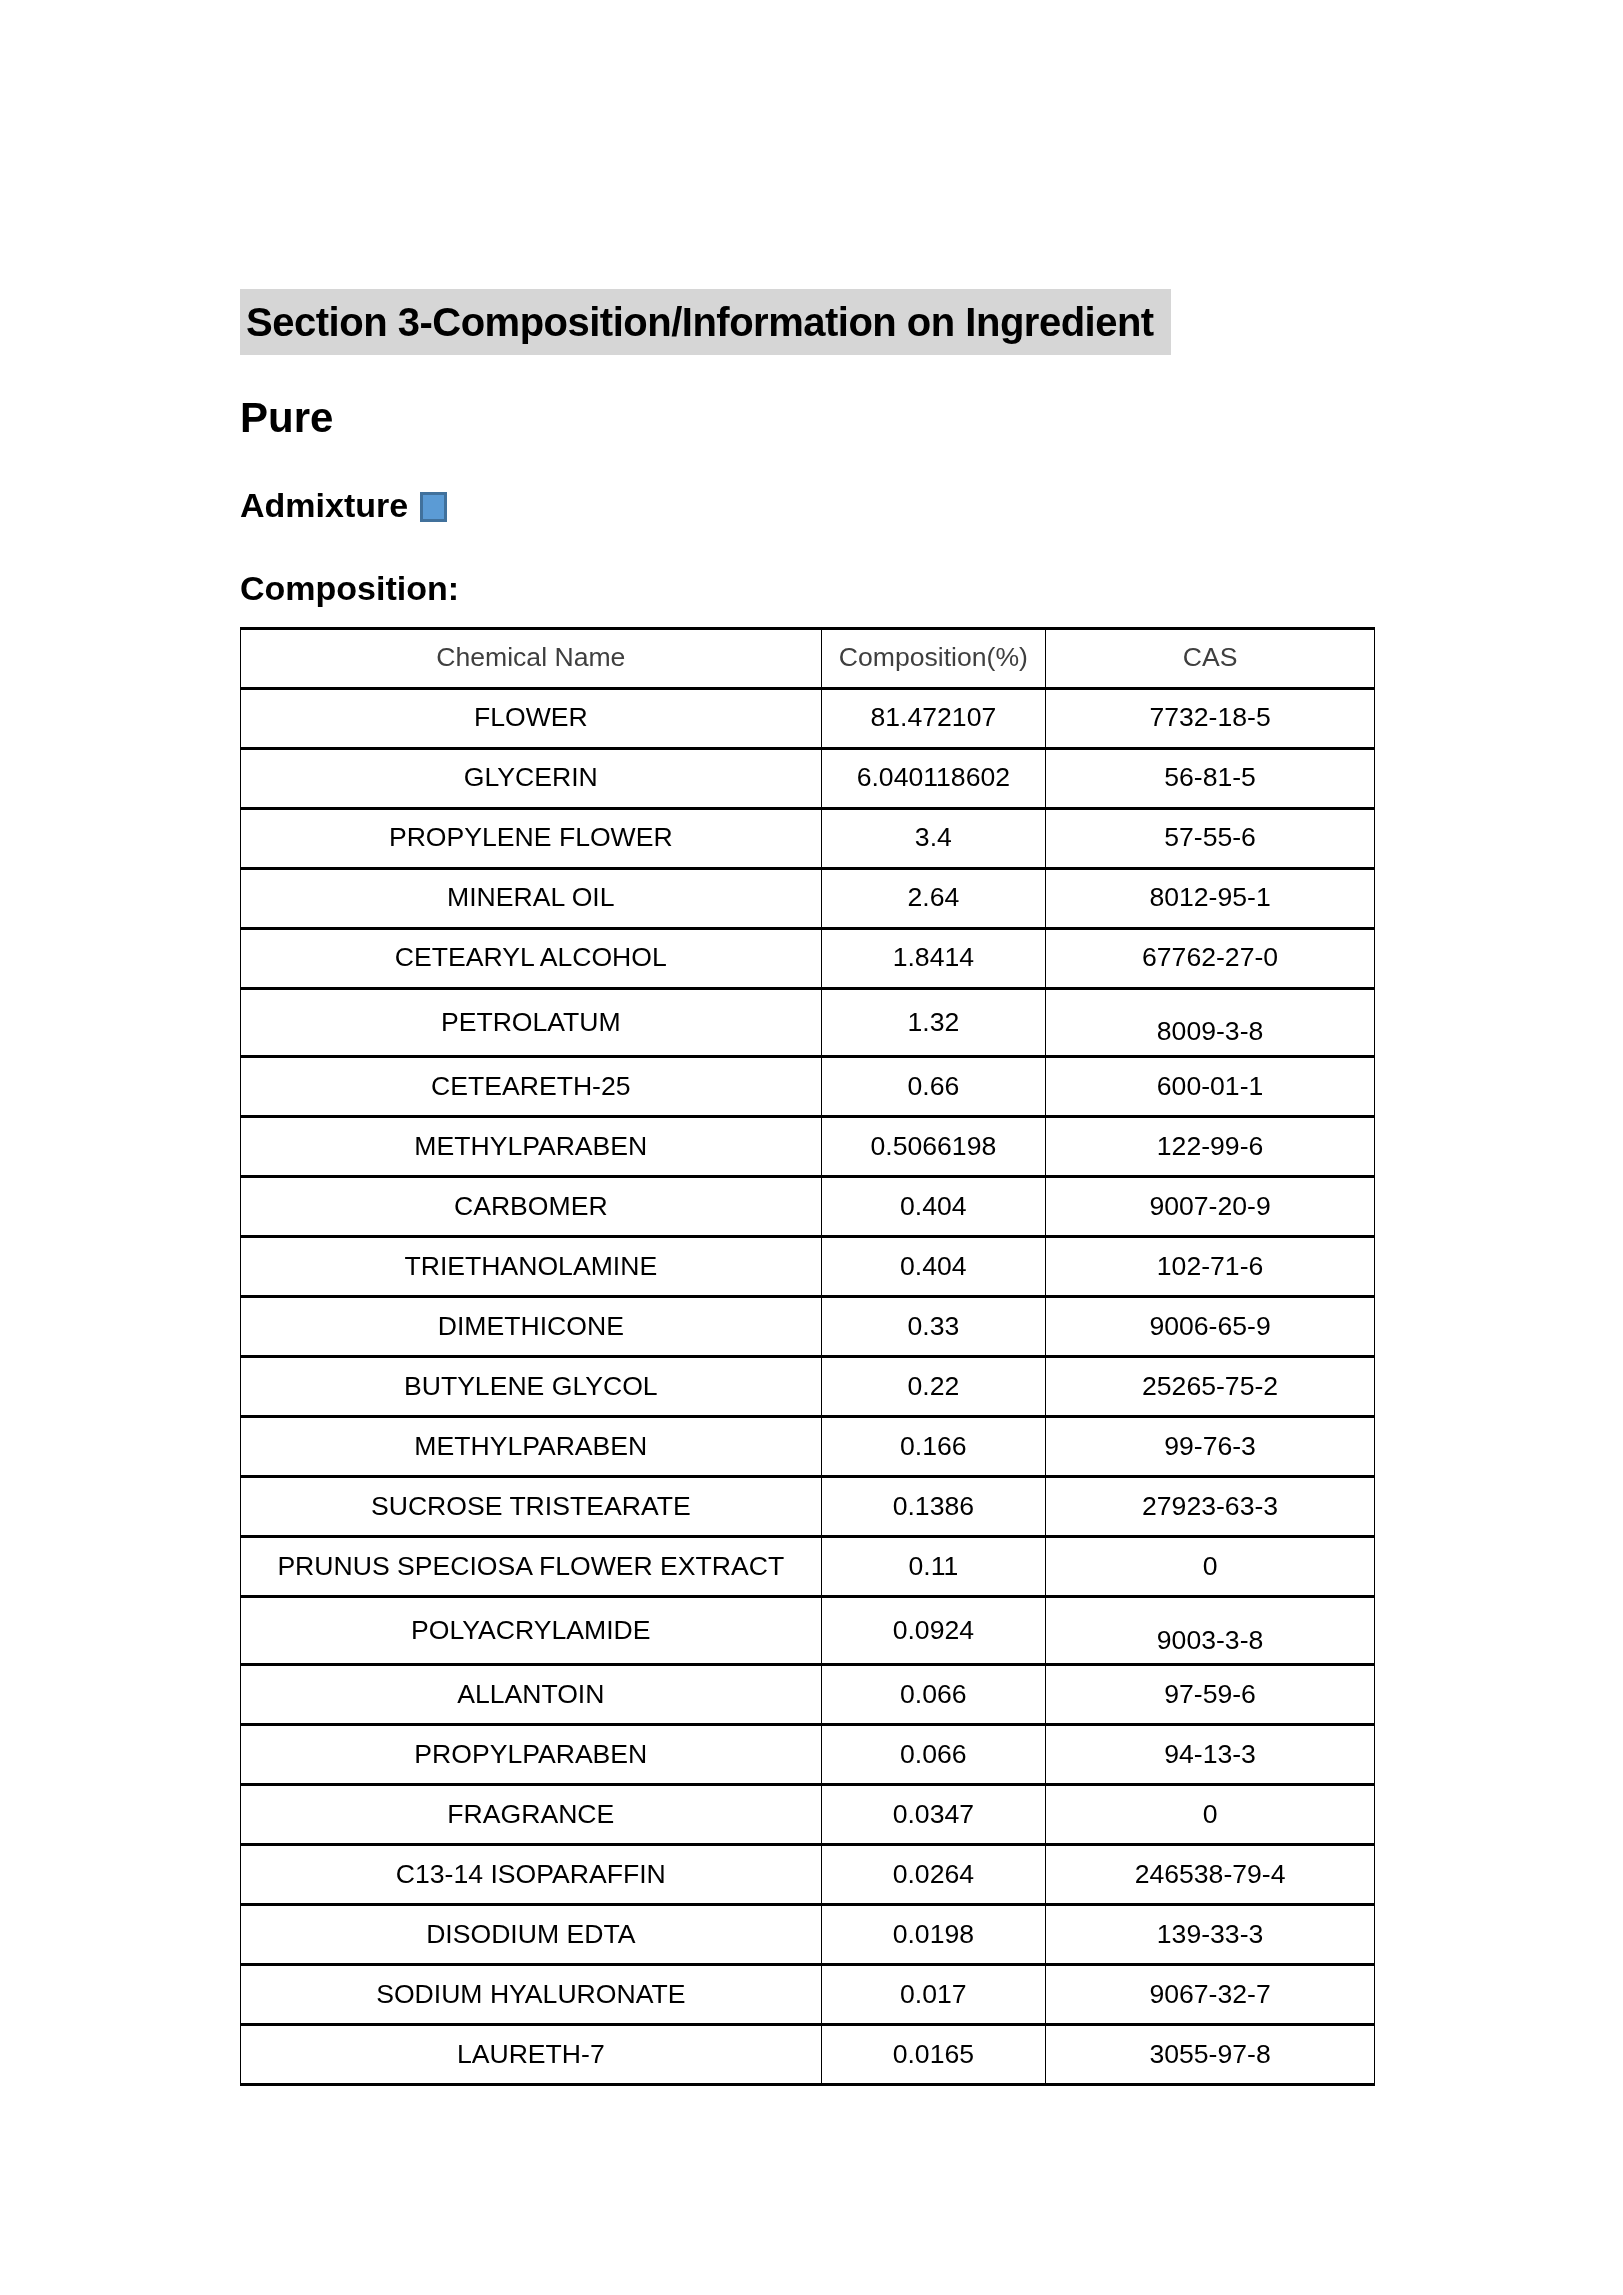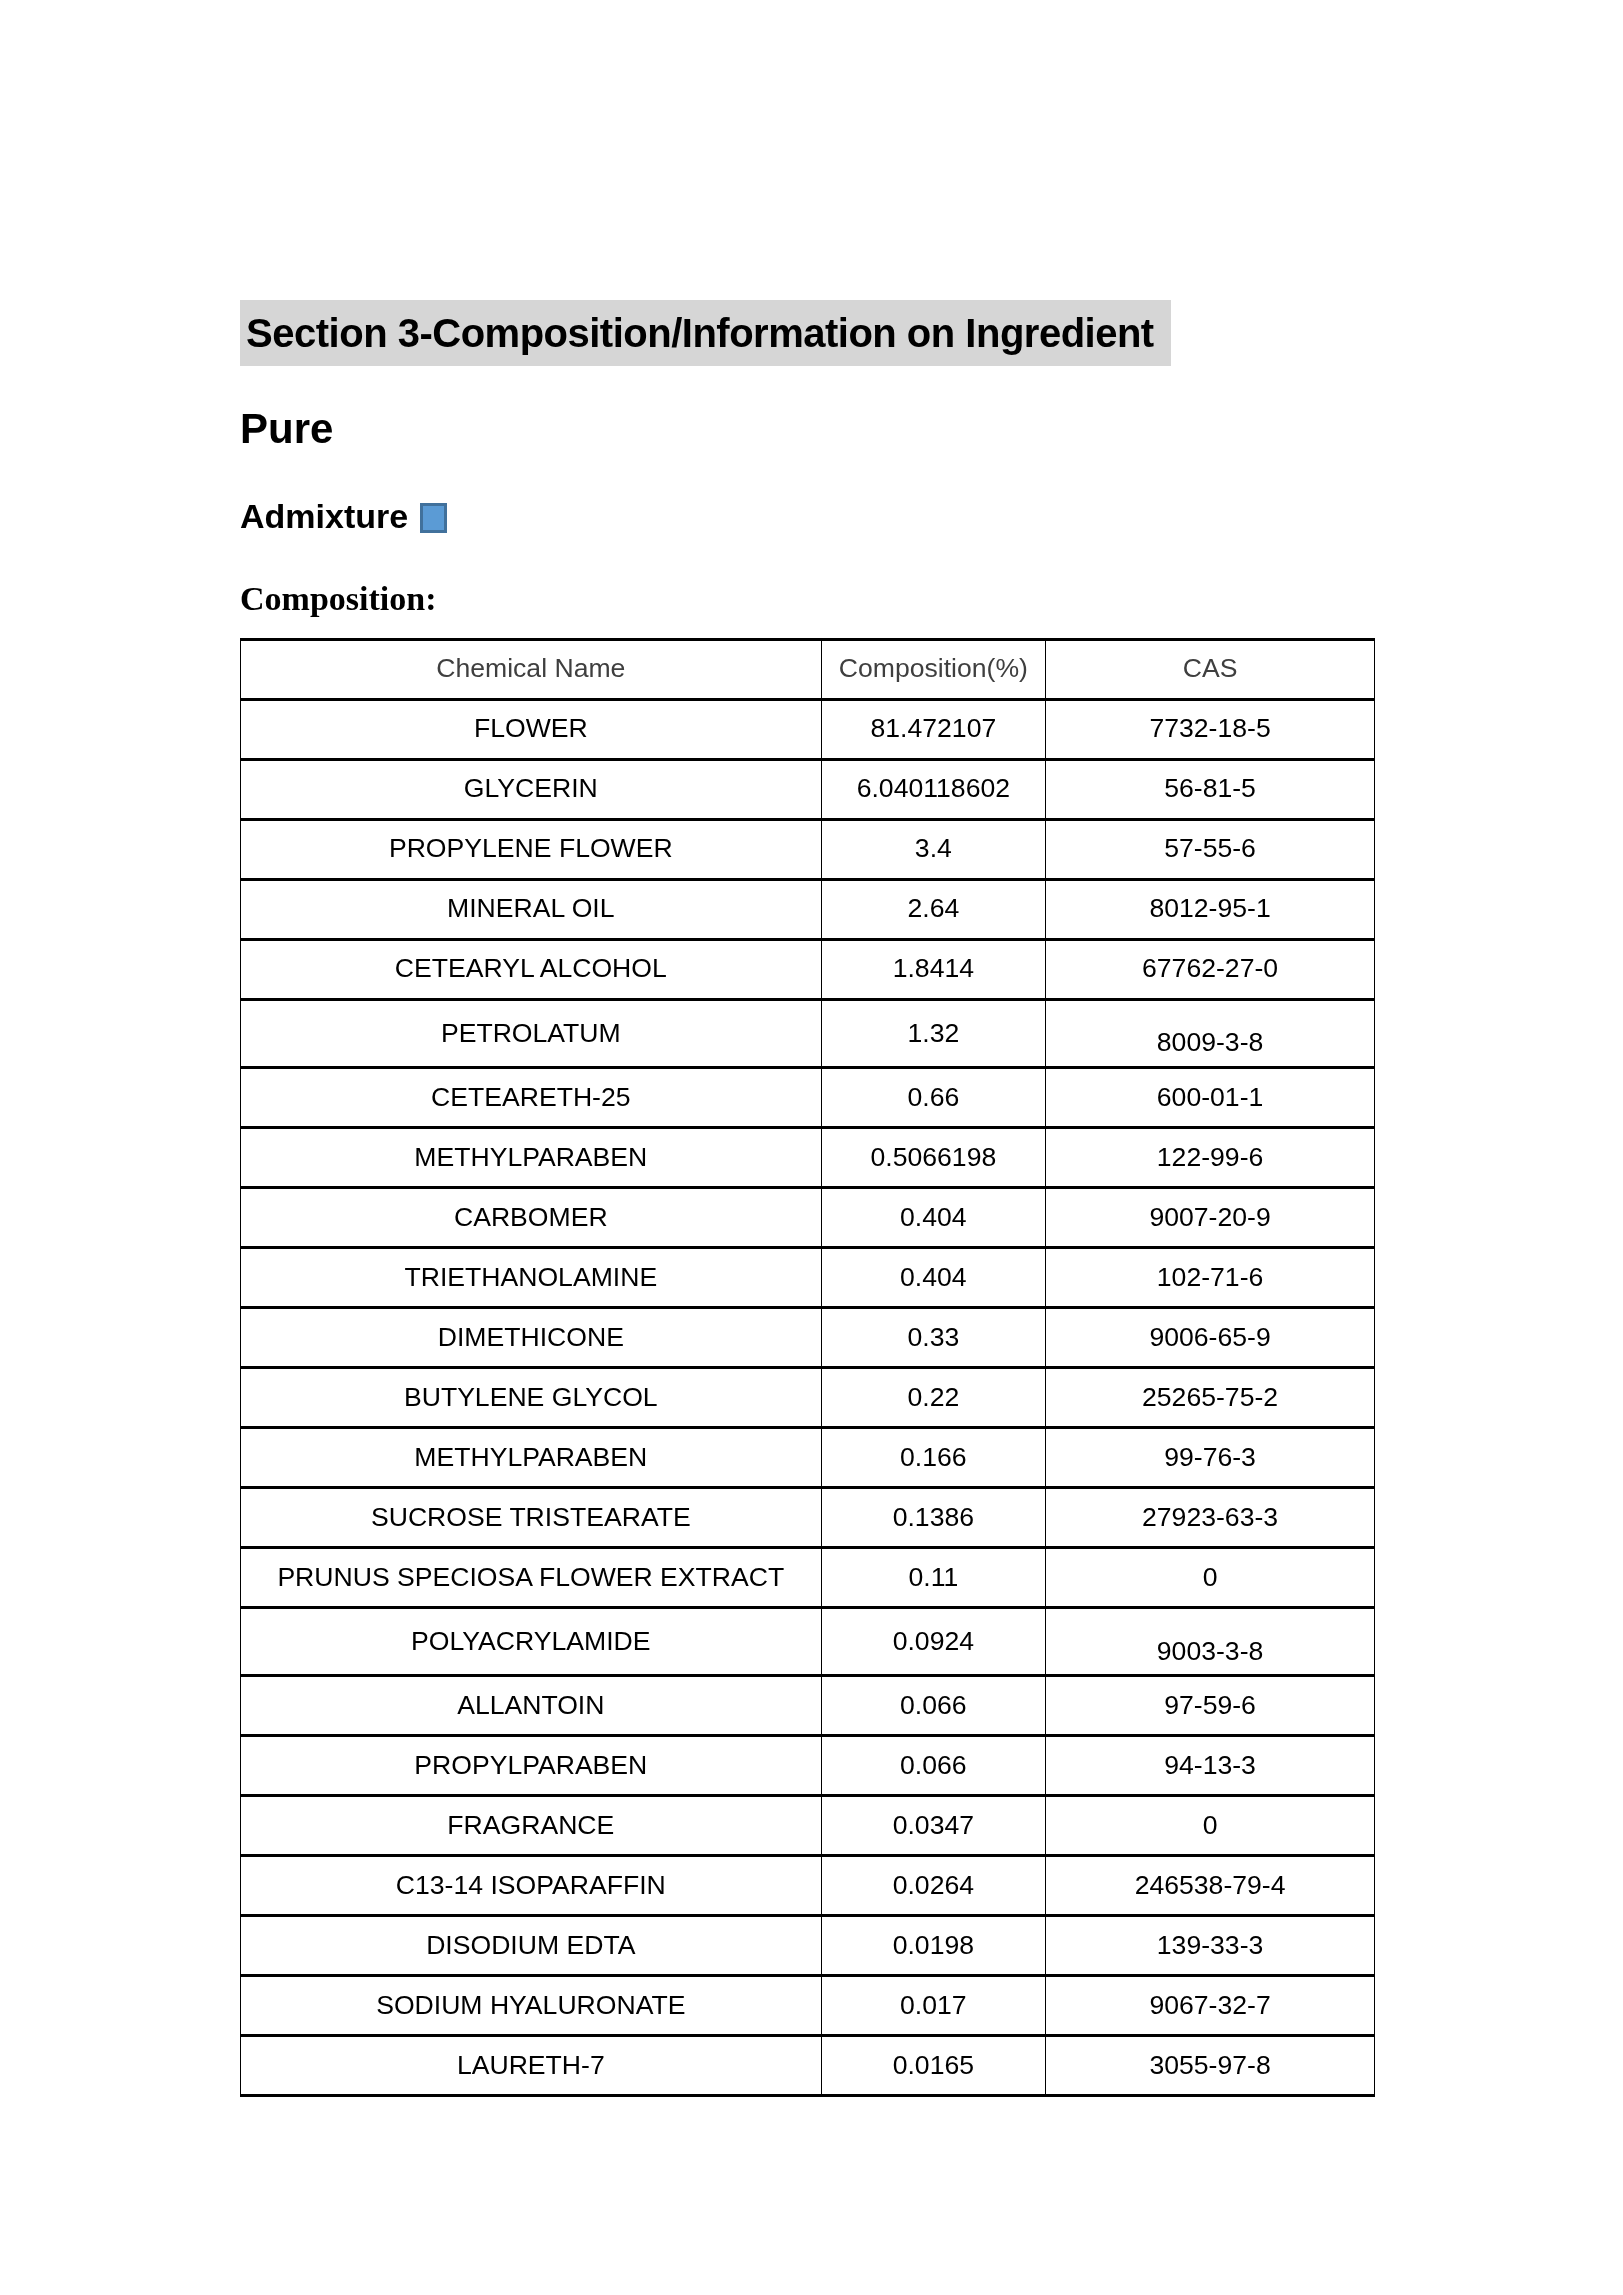--- a/index.html
+++ b/index.html
@@ -10,21 +10,20 @@
     background: #ffffff;
     font-family: "Liberation Sans", sans-serif;
     color: #000000;
     overflow: hidden;
   }
   .content {
     position: absolute;
     left: 240px;
     top: 0;
     width: 1155px;
-    margin-top: 11px;
   }
   .title-wrap { margin-top: 289px; }
   .section-title {
     display: inline-block;
     background: var(--title-highlight, #d6d6d6);
     font-size: 40px;
     font-weight: bold;
     line-height: 1.0;
     letter-spacing: -0.5px;
     padding: 12.8px 17.4px 13.3px 6.1px;
@@ -53,21 +52,20 @@
     margin-left: 12.3px;
     margin-top: 3.1px;
     background: var(--checkbox-fill, #5b9bd5);
     border: 3.1px solid var(--checkbox-border, #41719c);
   }
   .composition-label {
     margin-top: 49px;
     font-size: 34px;
     font-weight: bold;
     line-height: 1.0;
-    font-family: Liberation Serif, serif;
   }
   table.comp-table {
     margin-top: 21.5px;
     border-collapse: collapse;
     table-layout: fixed;
     width: 1135px;
   }
   .col-name { width: 51.2%; }
   .col-comp { width: 19.8%; }
   .col-cas  { width: 29.0%; }

